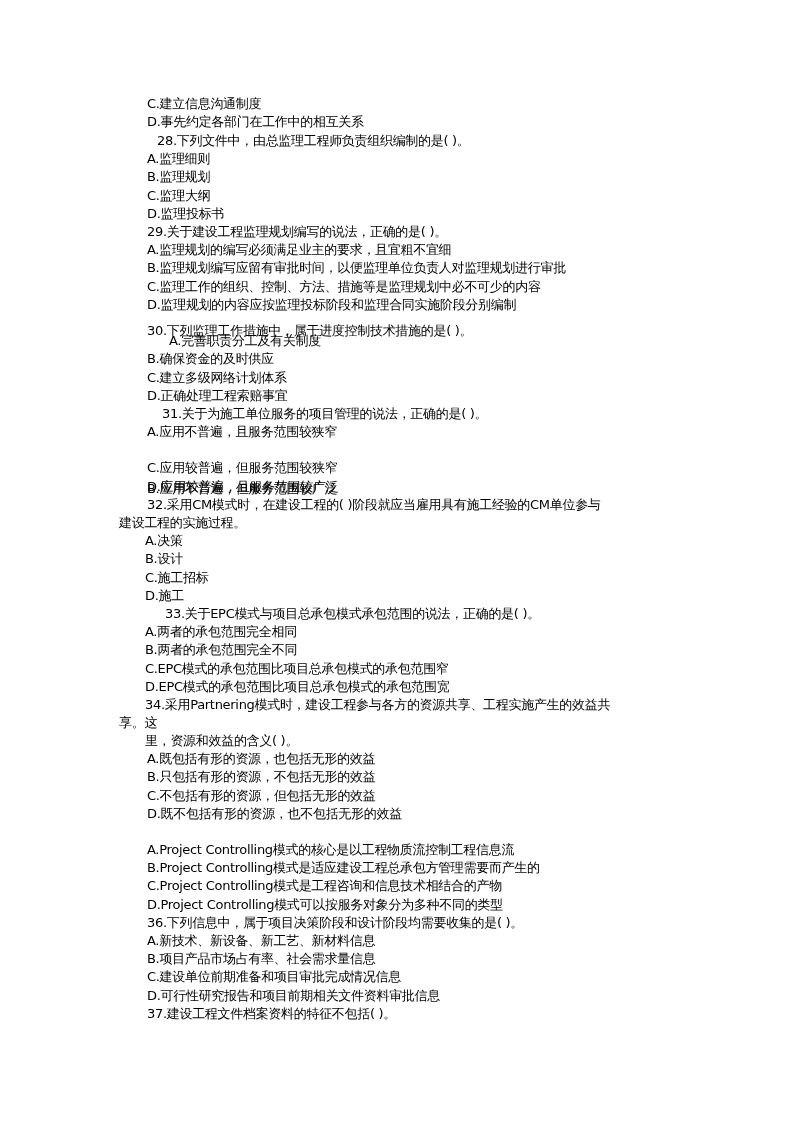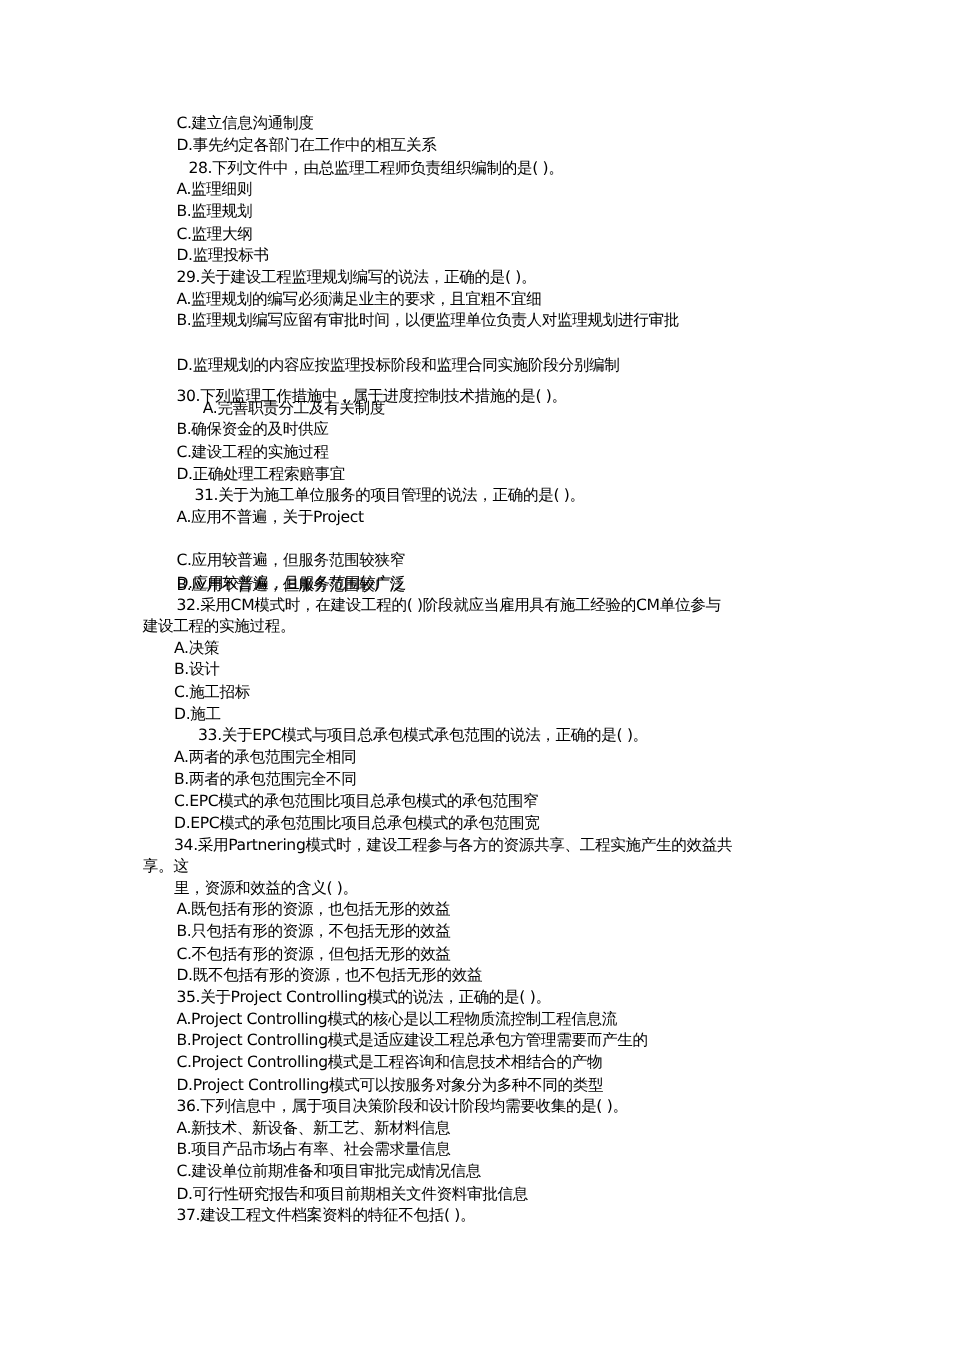--- a/index.html
+++ b/index.html
@@ -16,28 +16,29 @@
     <div class="line" style="left: 147px; top: 95px;">C.建立信息沟通制度</div>
     <div class="line" style="left: 147px; top: 113px;">D.事先约定各部门在工作中的相互关系</div>
     <div class="line" style="left: 157px; top: 132px;">28.下列文件中，由总监理工程师负责组织编制的是(      )。</div>
     <div class="line" style="left: 147px; top: 150px;">A.监理细则</div>
     <div class="line" style="left: 147px; top: 168px;">B.监理规划</div>
     <div class="line" style="left: 147px; top: 187px;">C.监理大纲</div>
     <div class="line" style="left: 147px; top: 205px;">D.监理投标书</div>
     <div class="line" style="left: 147px; top: 223px;">29.关于建设工程监理规划编写的说法，正确的是(      )。</div>
     <div class="line" style="left: 147px; top: 241px;">A.监理规划的编写必须满足业主的要求，且宜粗不宜细</div>
     <div class="line" style="left: 147px; top: 259px;">B.监理规划编写应留有审批时间，以便监理单位负责人对监理规划进行审批</div>
+    <div class="line" style="left: 147px; top: 278px;">C.监理工作的组织、控制、方法、措施等是监理规划中必不可少的内容</div>
     <div class="line" style="left: 147px; top: 296px; text-align: right;">D.监理规划的内容应按监理投标阶段和监理合同实施阶段分别编制</div>
     <div class="line" style="left: 147px; top: 322px;">30.下列监理工作措施中，属于进度控制技术措施的是(      )。</div>
     <div class="line" style="left: 147px; top: 332px; margin-left: 22px;">A.完善职责分工及有关制度</div>
     <div class="line" style="left: 147px; top: 350px;">B.确保资金的及时供应</div>
-    <div class="line" style="left: 147px; top: 369px;">C.建设工程的实施过程</div>
+    <div class="line" style="left: 147px; top: 369px;">C.建立多级网络计划体系</div>
     <div class="line" style="left: 147px; top: 387px;">D.正确处理工程索赔事宜</div>
     <div class="line" style="left: 119px; top: 405px; margin-left: 43px;">31.关于为施工单位服务的项目管理的说法，正确的是(      )。</div>
-    <div class="line" style="left: 147px; top: 423px;">A.应用不普遍，关于Project</div>
+    <div class="line" style="left: 147px; top: 423px;">A.应用不普遍，且服务范围较狭窄</div>
     <div class="line" style="left: 147px; top: 441px; margin-top: 39px;">B.应用不普遍，但服务范围较广泛</div>
     <div class="line" style="left: 147px; top: 459px;">C.应用较普遍，但服务范围较狭窄</div>
     <div class="line" style="left: 147px; top: 478px;">D.应用较普遍，且服务范围较广泛</div>
     <div class="line" style="left: 147px; top: 496px;">32.采用CM模式时，在建设工程的(      )阶段就应当雇用具有施工经验的CM单位参与</div>
     <div class="line" style="left: 119px; top: 514px;">建设工程的实施过程。</div>
     <div class="line" style="left: 145px; top: 532px;">A.决策</div>
     <div class="line" style="left: 145px; top: 550px;">B.设计</div>
     <div class="line" style="left: 145px; top: 569px;">C.施工招标</div>
     <div class="line" style="left: 145px; top: 587px;">D.施工</div>
     <div class="line" style="left: 145px; top: 605px; margin-left: 20px;">33.关于EPC模式与项目总承包模式承包范围的说法，正确的是(      )。</div>
@@ -45,21 +46,20 @@
     <div class="line" style="left: 145px; top: 641px;">B.两者的承包范围完全不同</div>
     <div class="line" style="left: 145px; top: 660px;">C.EPC模式的承包范围比项目总承包模式的承包范围窄</div>
     <div class="line" style="left: 145px; top: 678px;">D.EPC模式的承包范围比项目总承包模式的承包范围宽</div>
     <div class="line" style="left: 145px; top: 696px;">34.采用Partnering模式时，建设工程参与各方的资源共享、工程实施产生的效益共</div>
     <div class="line" style="left: 119px; top: 714px;">享。这</div>
     <div class="line" style="left: 145px; top: 732px;">里，资源和效益的含义(      )。</div>
     <div class="line" style="left: 147px; top: 750px;">A.既包括有形的资源，也包括无形的效益</div>
     <div class="line" style="left: 147px; top: 768px;">B.只包括有形的资源，不包括无形的效益</div>
     <div class="line" style="left: 147px; top: 787px;">C.不包括有形的资源，但包括无形的效益</div>
     <div class="line" style="left: 147px; top: 805px;">D.既不包括有形的资源，也不包括无形的效益</div>
-    <div class="line" style="left: 147px; top: 823px;">35.关于Project Controlling模式的说法，正确的是(      )。</div>
     <div class="line" style="left: 147px; top: 841px;">A.Project Controlling模式的核心是以工程物质流控制工程信息流</div>
     <div class="line" style="left: 147px; top: 859px;">B.Project Controlling模式是适应建设工程总承包方管理需要而产生的</div>
     <div class="line" style="left: 147px; top: 877px;">C.Project Controlling模式是工程咨询和信息技术相结合的产物</div>
     <div class="line" style="left: 147px; top: 896px;">D.Project Controlling模式可以按服务对象分为多种不同的类型</div>
     <div class="line" style="left: 147px; top: 914px;">36.下列信息中，属于项目决策阶段和设计阶段均需要收集的是(      )。</div>
     <div class="line" style="left: 147px; top: 932px;">A.新技术、新设备、新工艺、新材料信息</div>
     <div class="line" style="left: 147px; top: 950px;">B.项目产品市场占有率、社会需求量信息</div>
     <div class="line" style="left: 147px; top: 968px;">C.建设单位前期准备和项目审批完成情况信息</div>
     <div class="line" style="left: 147px; top: 987px;">D.可行性研究报告和项目前期相关文件资料审批信息</div>
     <div class="line" style="left: 147px; top: 1005px;">37.建设工程文件档案资料的特征不包括(      )。</div>

